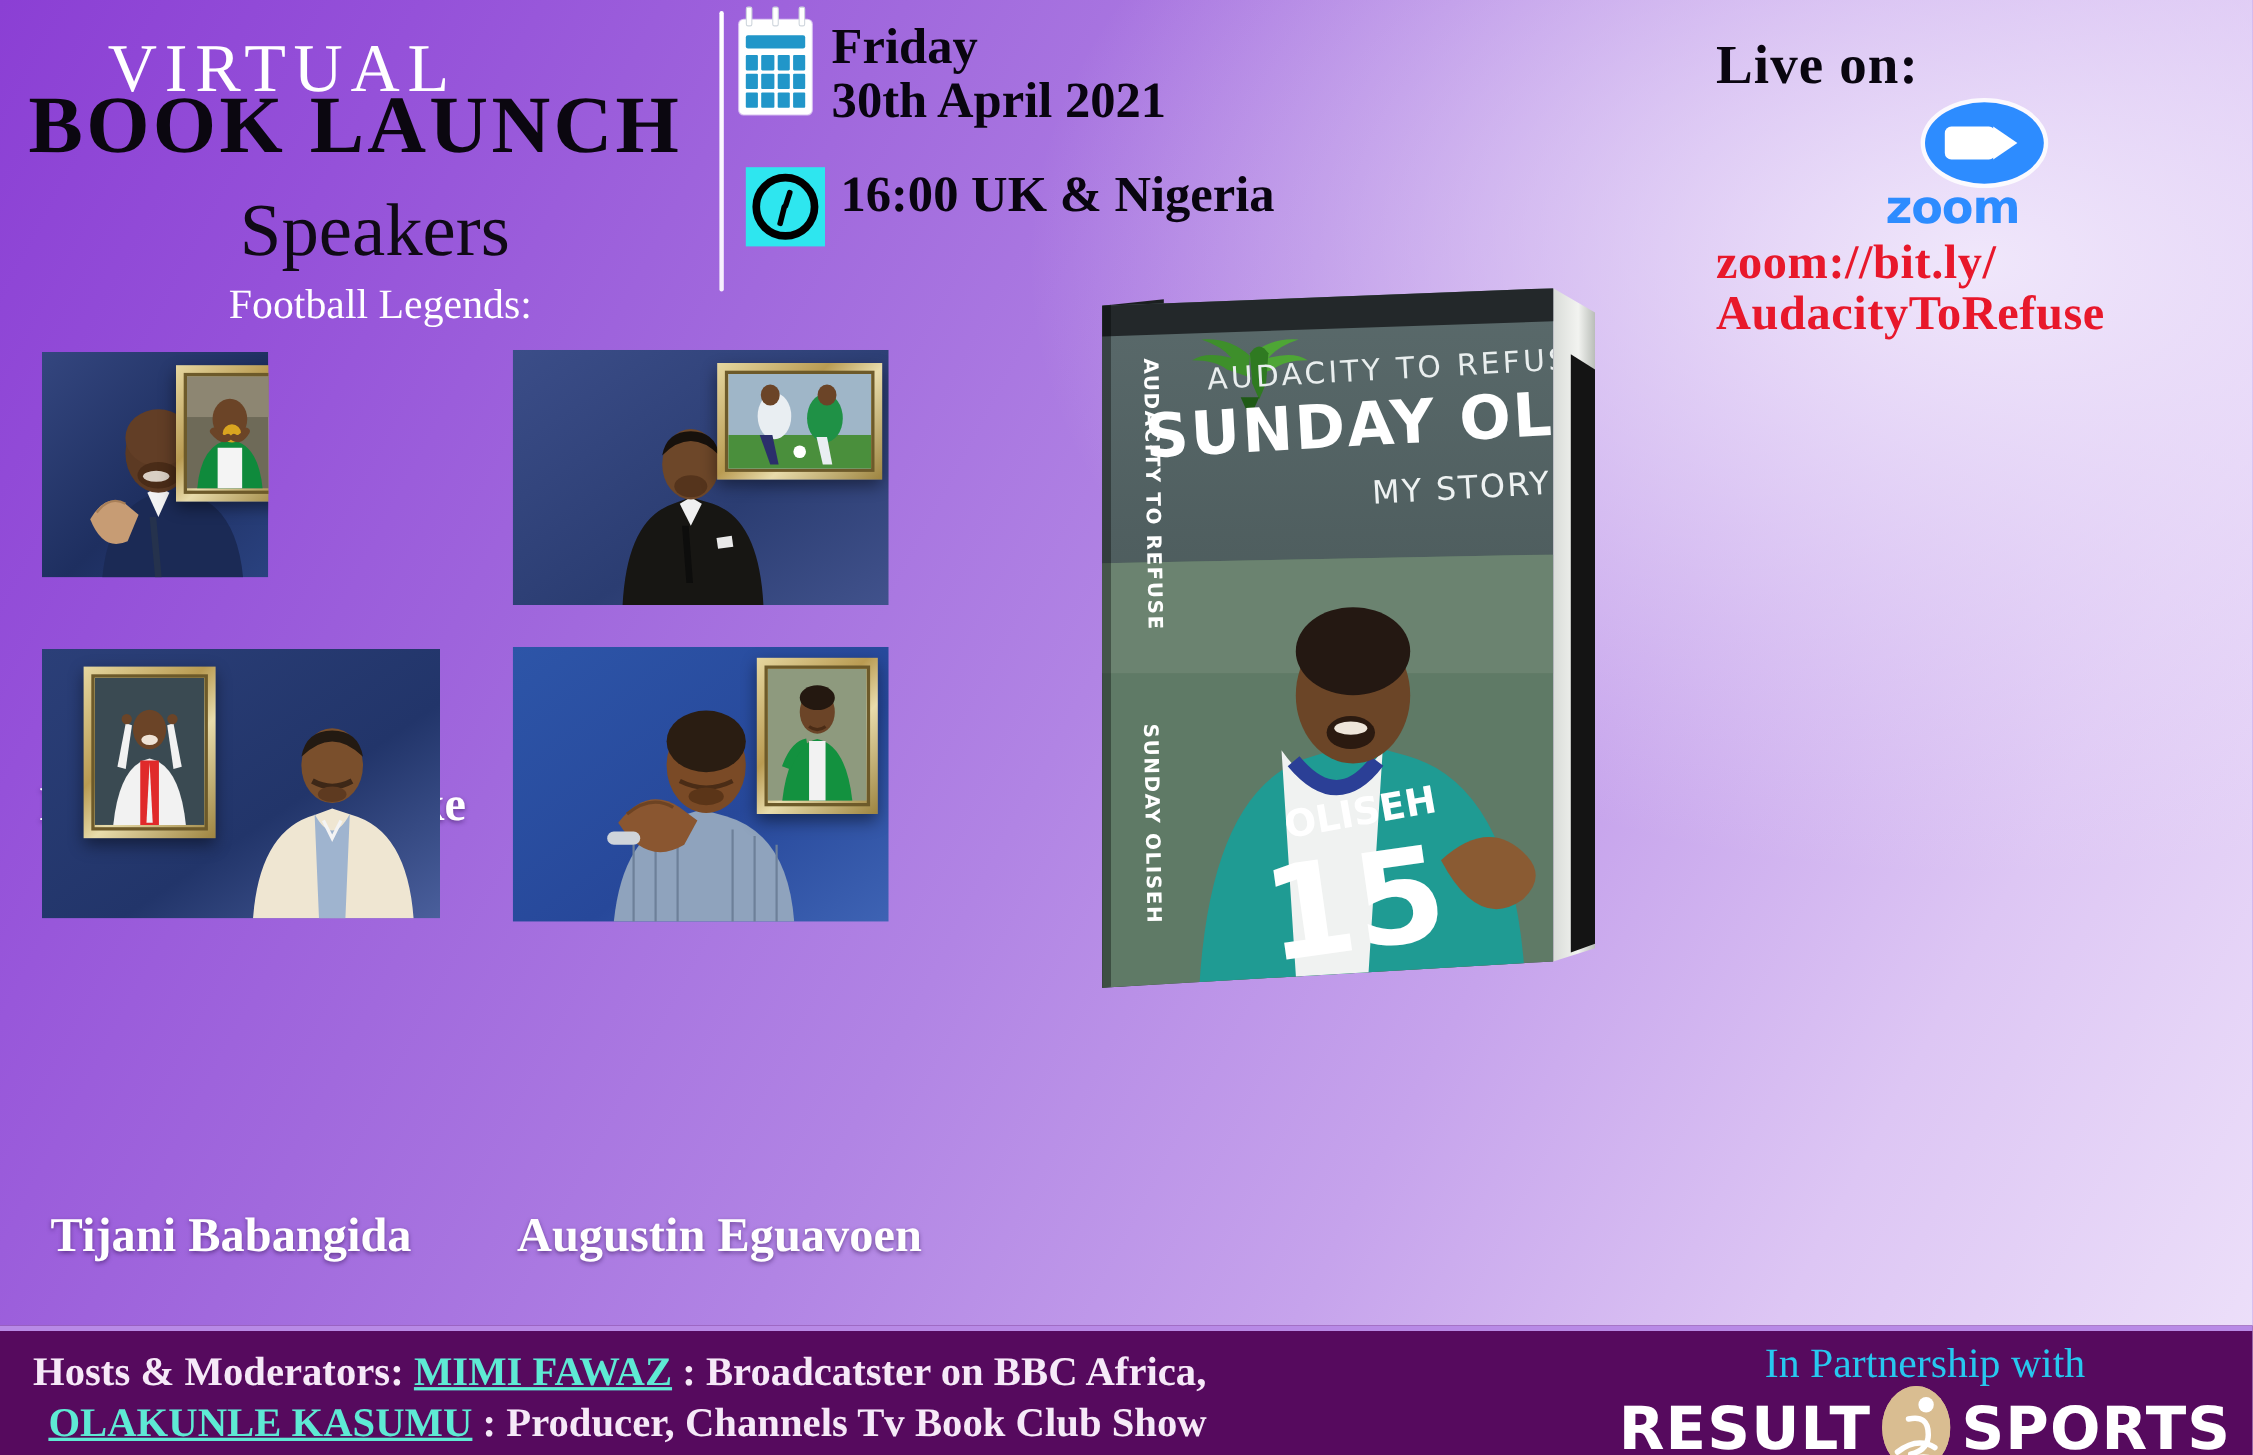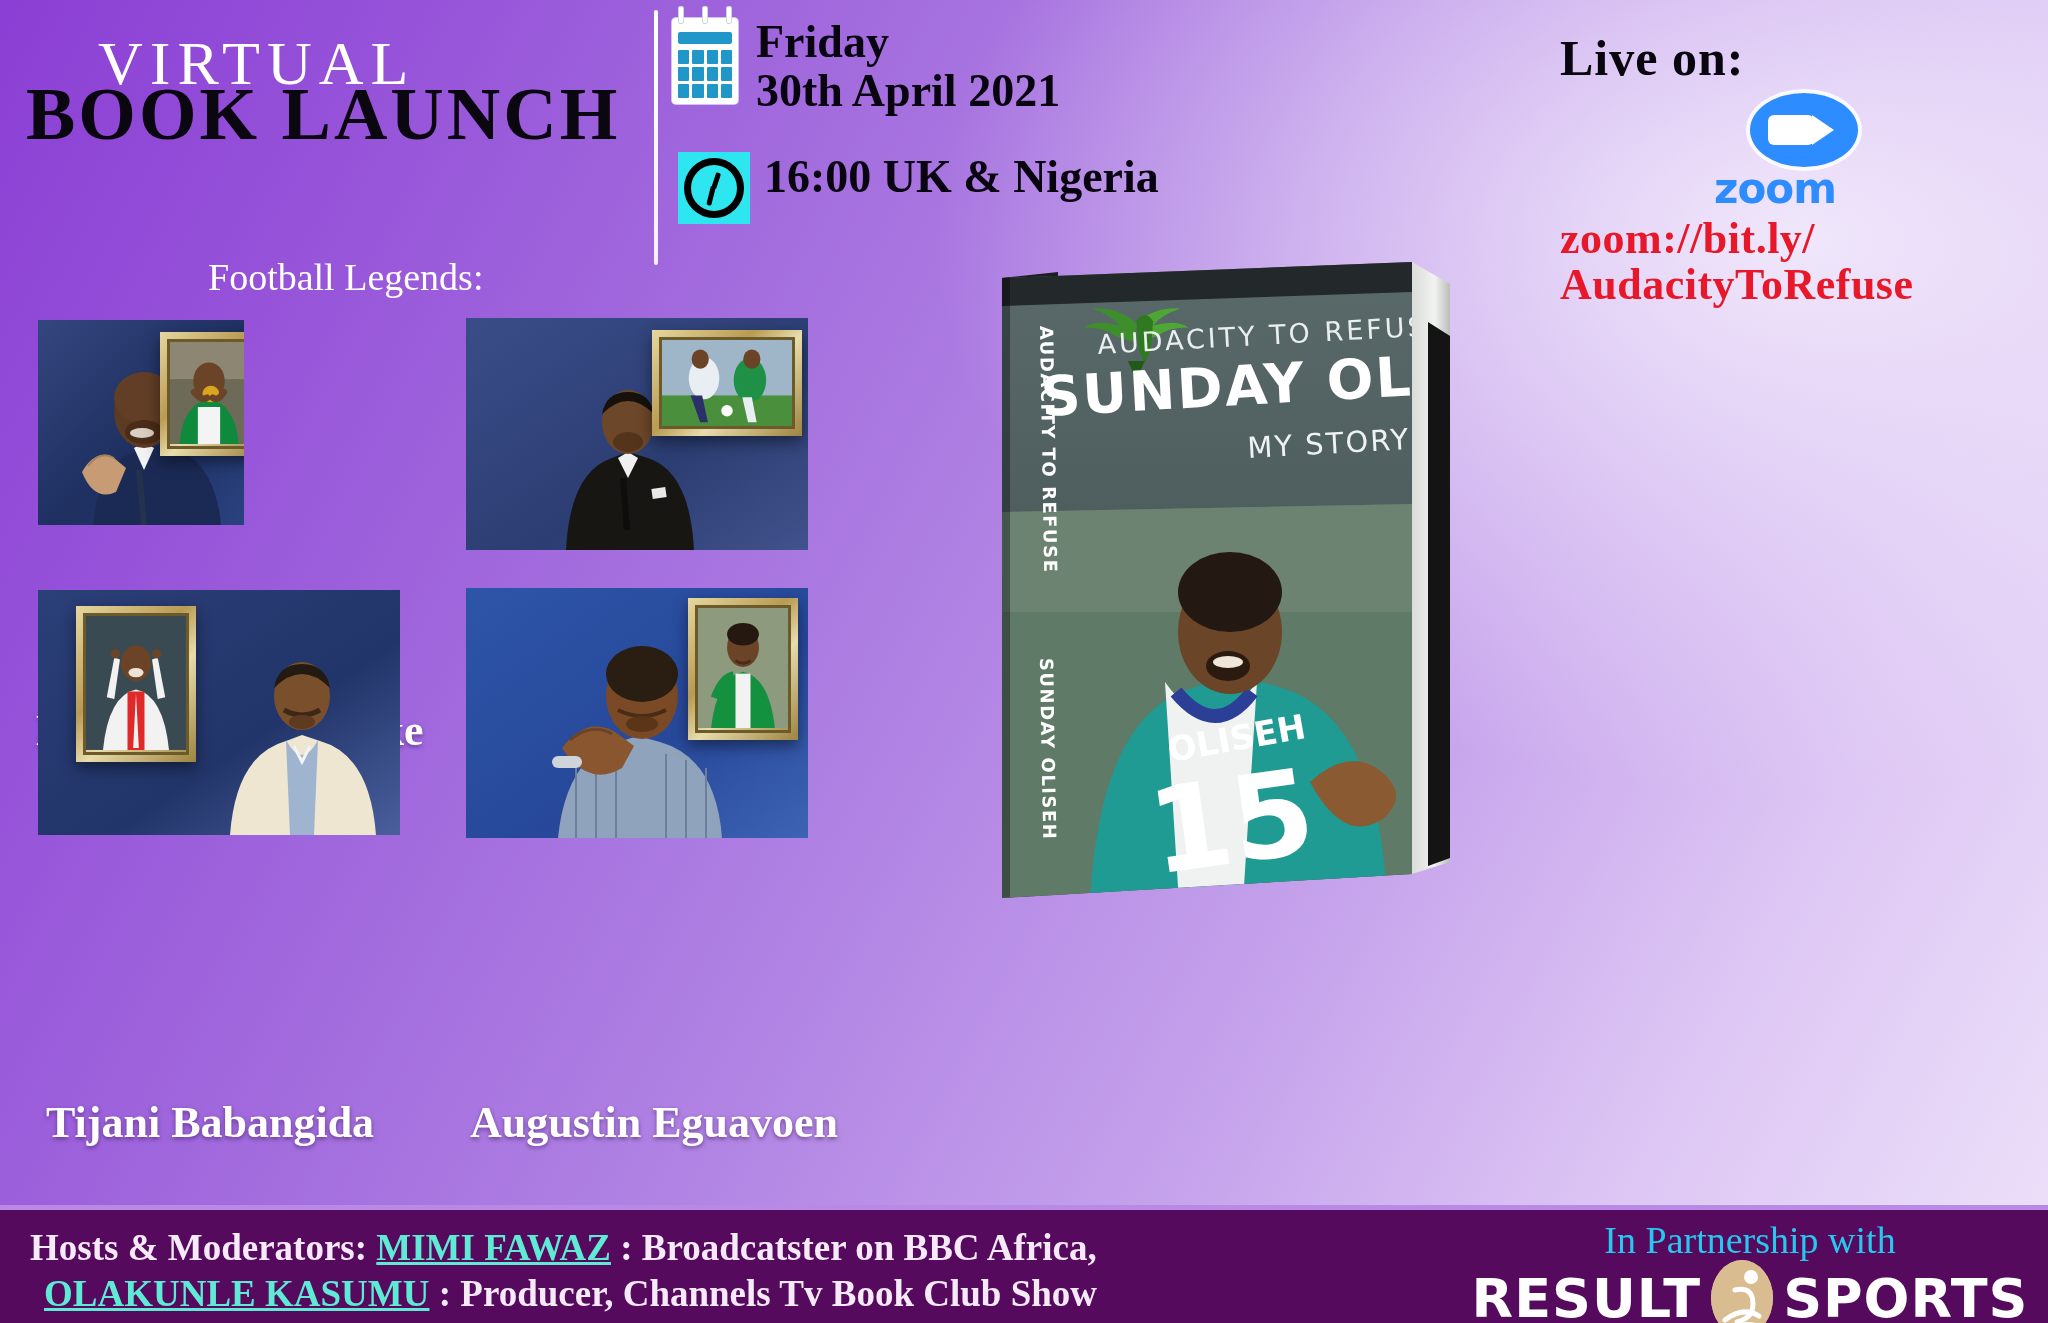--- a/index.html
+++ b/index.html
@@ -106,20 +106,21 @@
   .rs-mark{width:62px;height:76px;margin:0 10px;background:#d9bd91;border-radius:50%;position:relative;}
 </style>
 </head>
 <body>
 
 <div class="poster">
 
   <div class="hdr-left">
     <div class="t-virtual">VIRTUAL</div>
     <div class="t-booklaunch">BOOK LAUNCH</div>
+    <div class="t-speakers">Speakers</div>
     <div class="t-legends">Football Legends:</div>
   </div>
 
   <div class="divider"></div>
 
   <div class="datetime">
 
     <div class="dt-row dt-date">
       <div class="cal-icon">
         <div class="rings">

